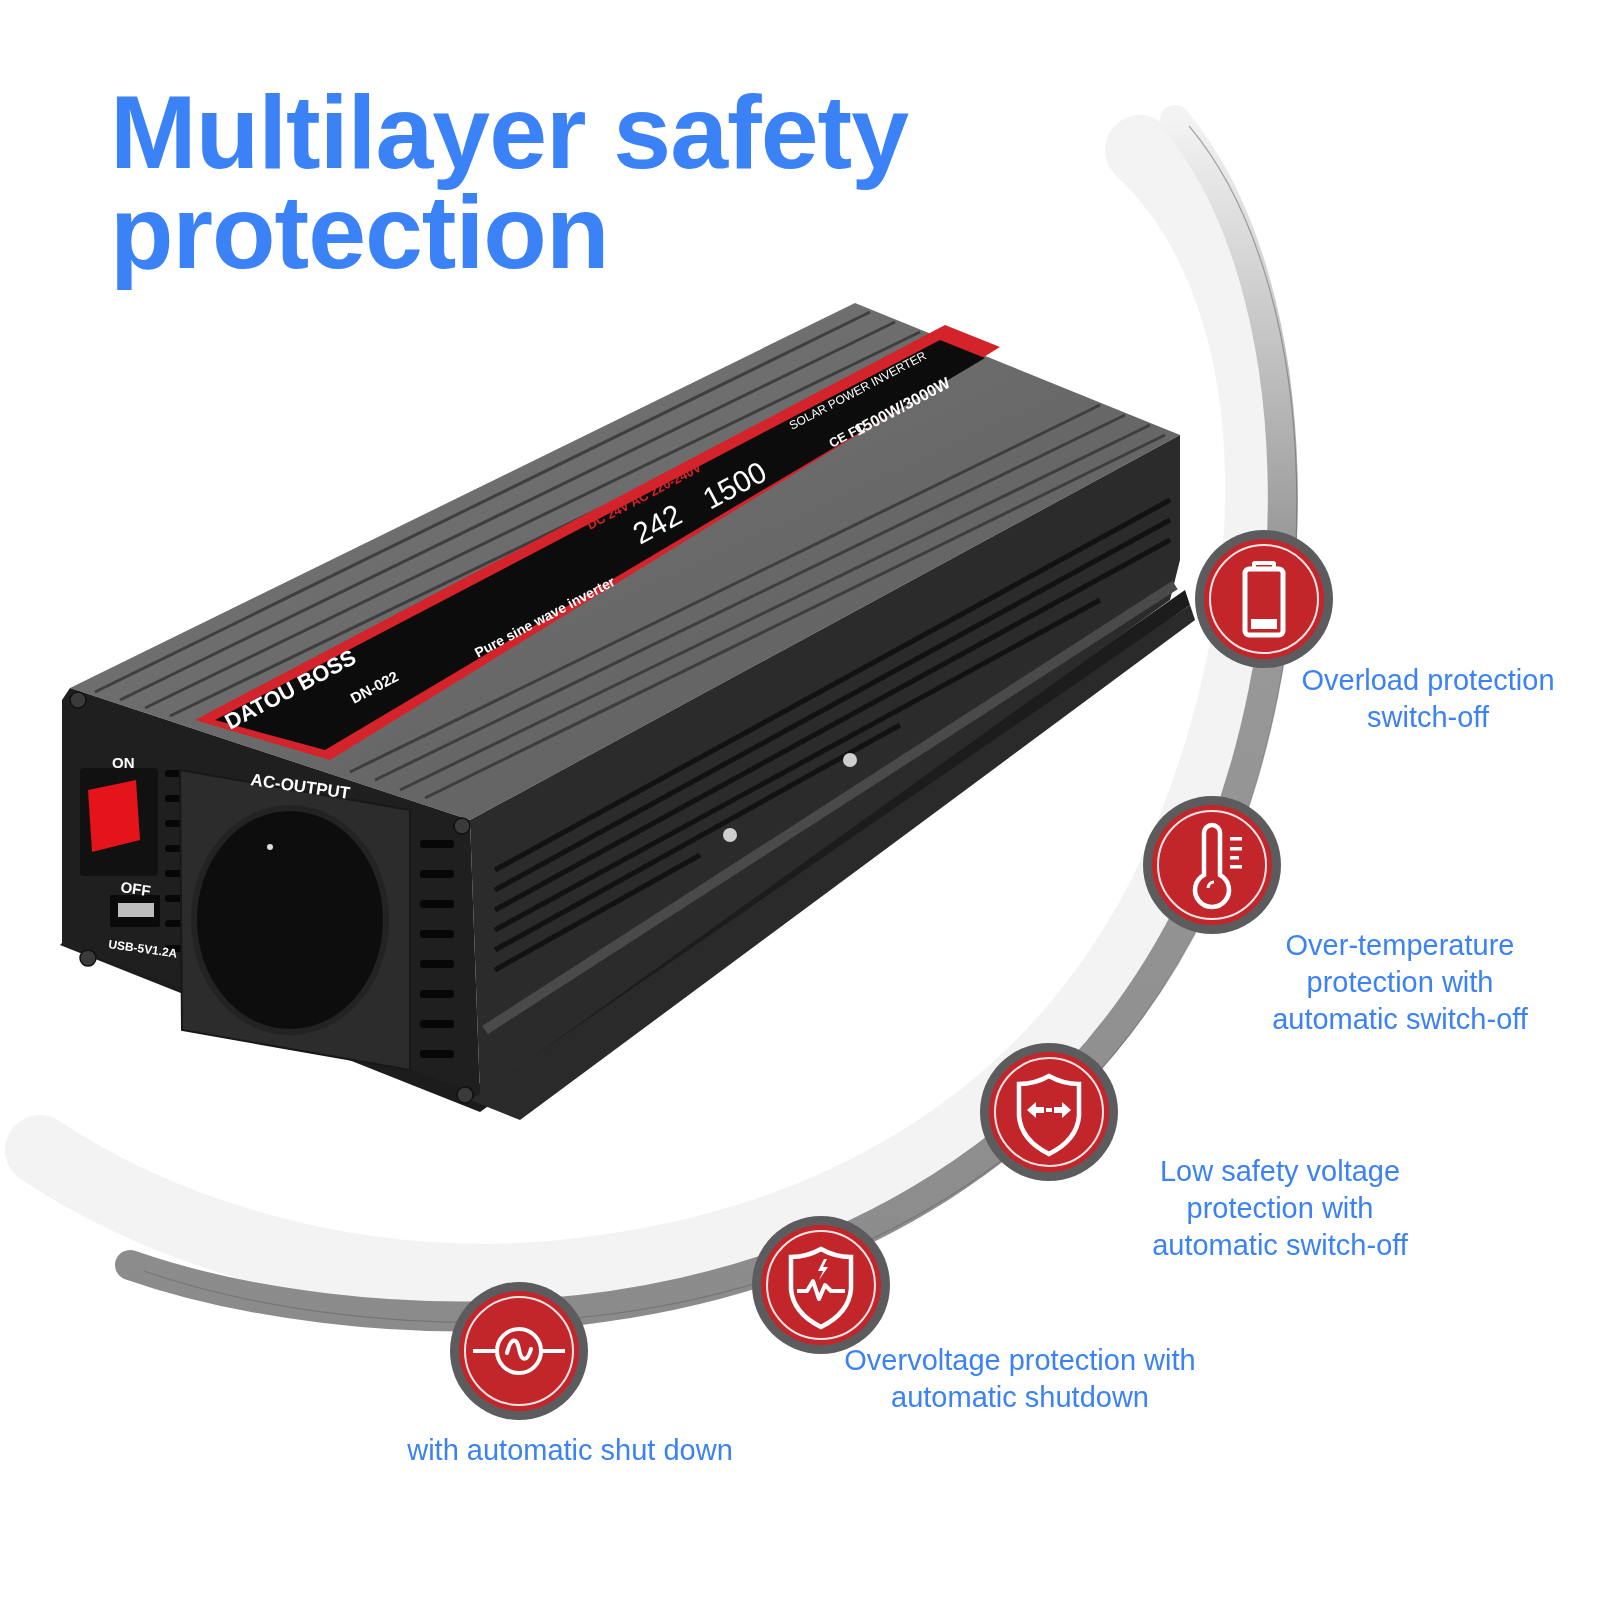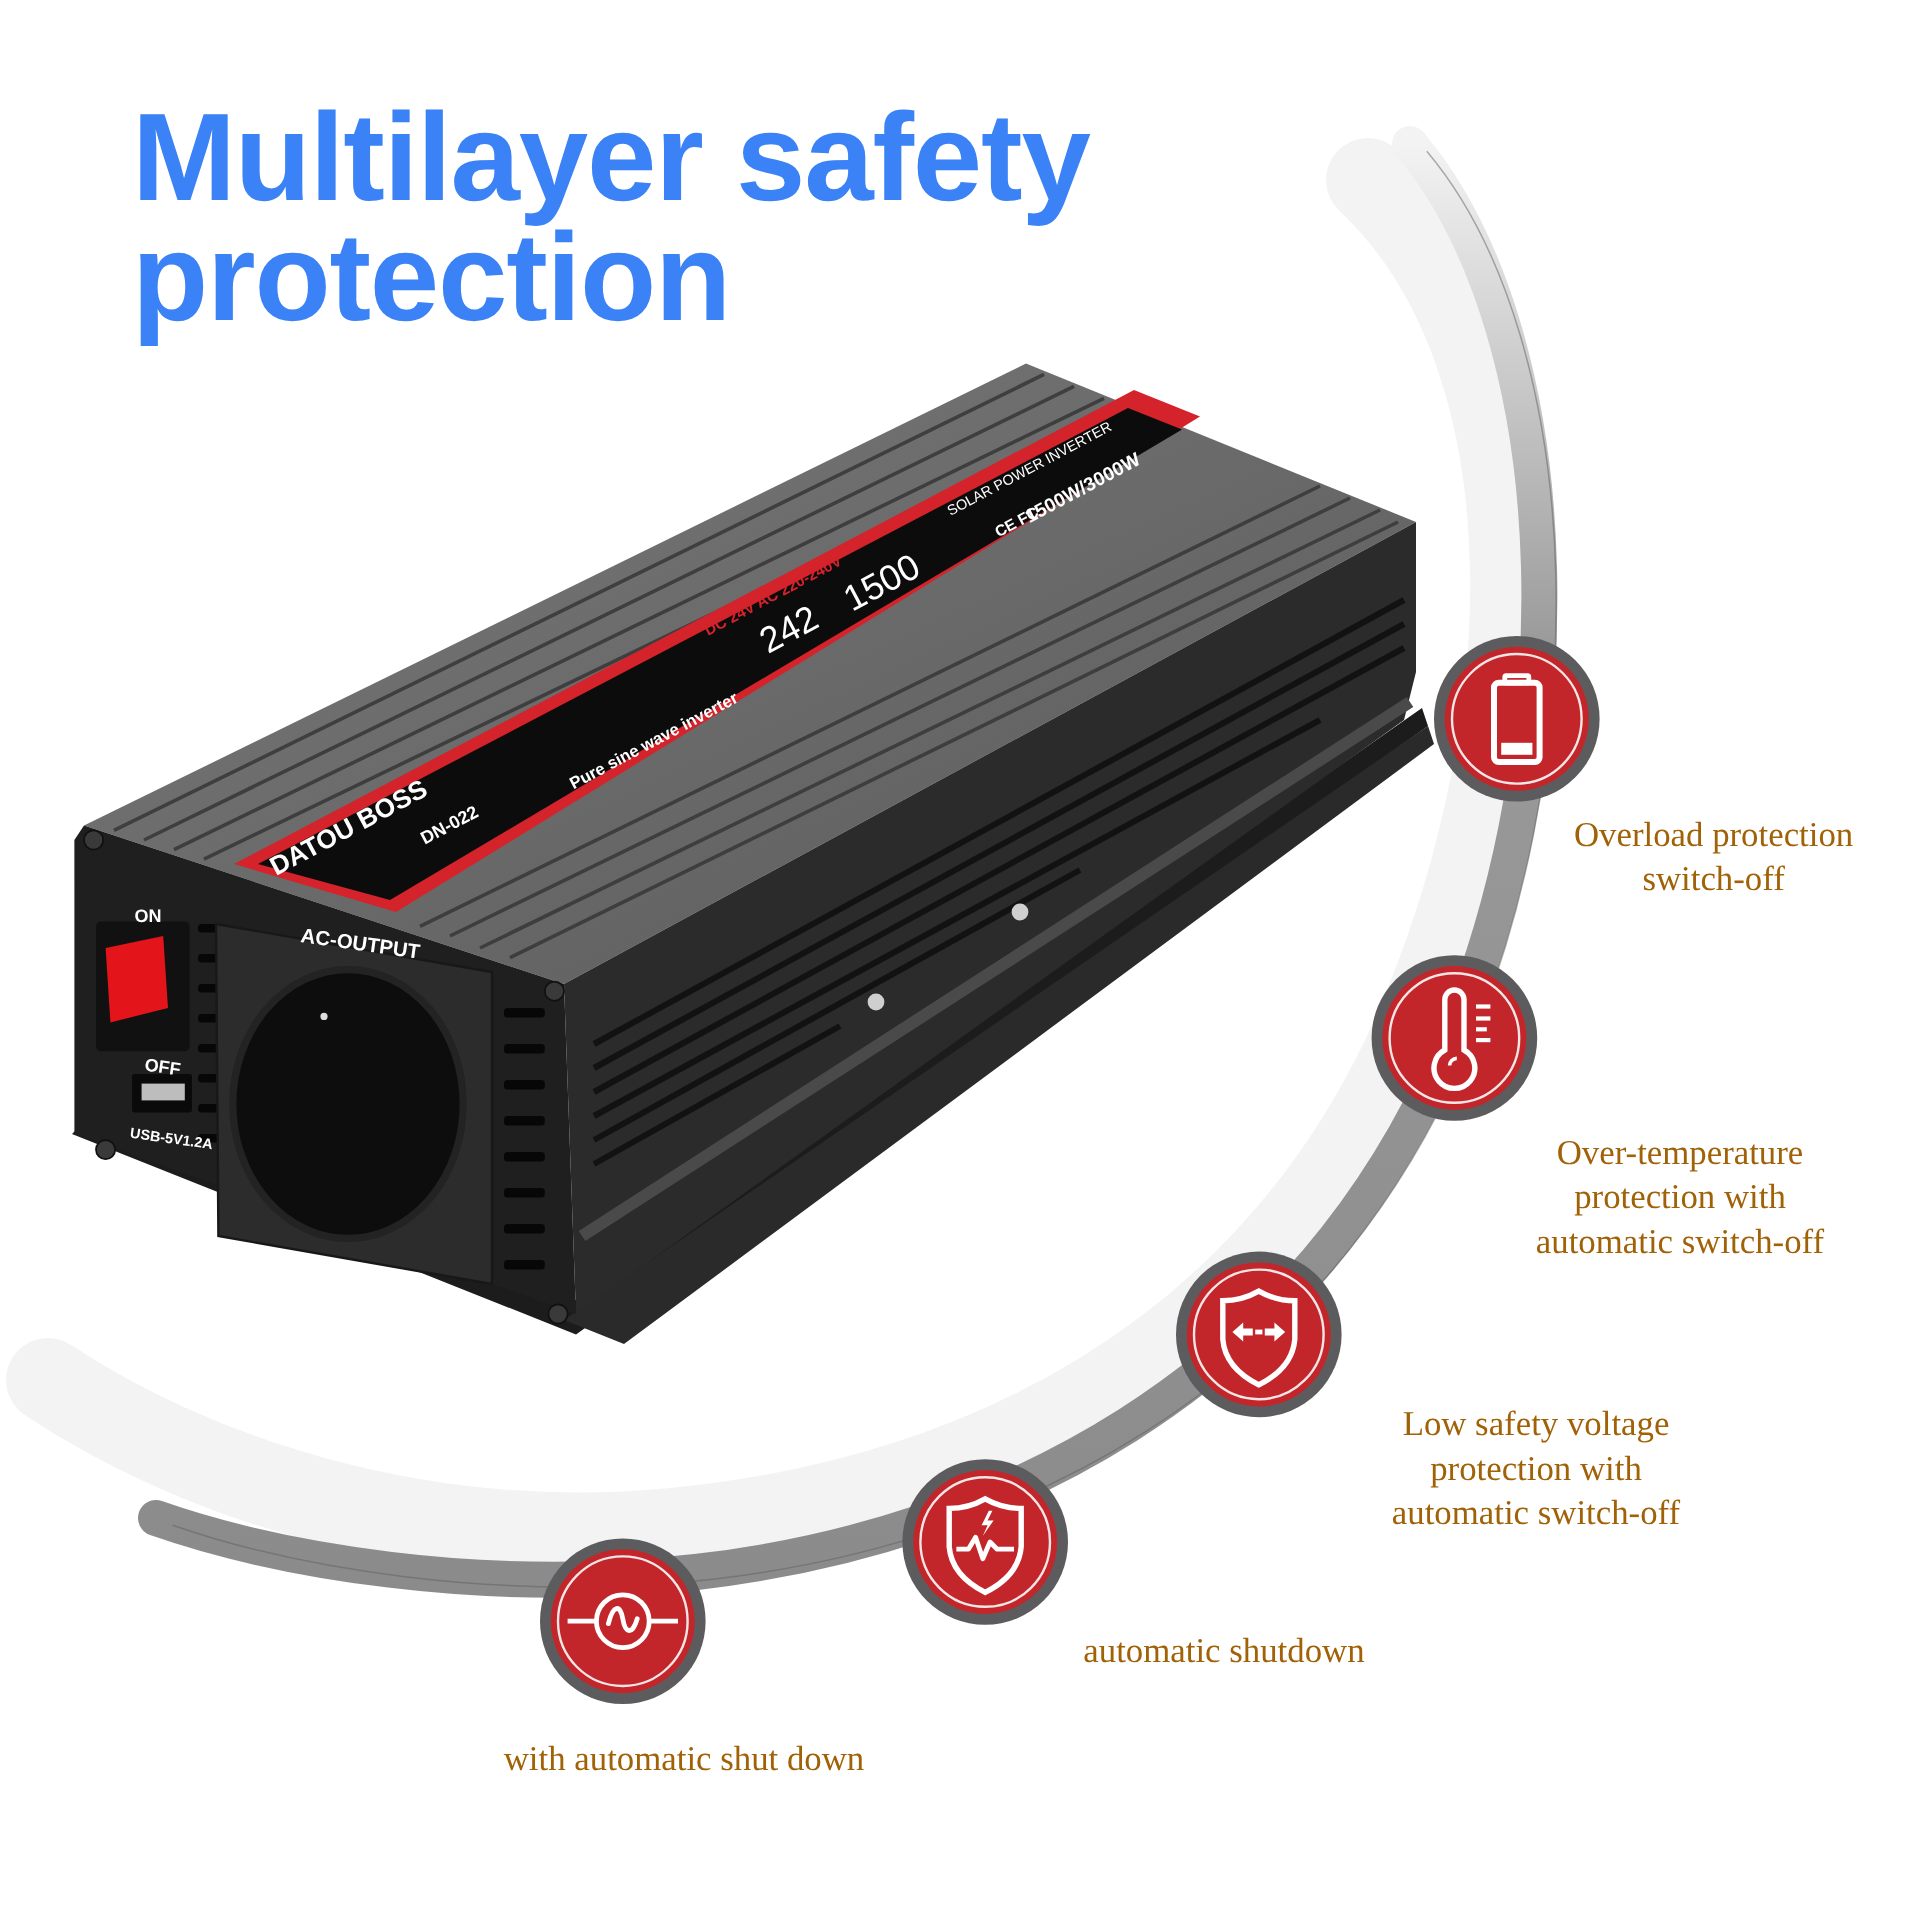--- a/index.html
+++ b/index.html
@@ -19,22 +19,22 @@
     .badge .inner {
       position: absolute; left: 9px; top: 9px; width: 120px; height: 120px; border-radius: 50%;
       background: #c3262a; box-sizing: border-box;
     }
     .badge .ring {
       position: absolute; left: 5px; top: 5px; width: 110px; height: 110px; border-radius: 50%;
       border: 2px solid #f4e6e6; box-sizing: border-box;
     }
     .badge svg { position: absolute; left: 0; top: 0; width: 120px; height: 120px; }
     .caption {
-      position: absolute; color: #a16207; font-size: 29px; line-height: 37px;
-      text-align: center; font-family: Liberation Serif, serif; margin-top: 16px;
+      position: absolute; color: #3b82f6; font-size: 29px; line-height: 37px;
+      text-align: center; font-family: Liberation Sans, sans-serif;
     }
     .caption span { display: block; white-space: nowrap; }
   </style>
 </head>
 <body>
 
 <h1 class="title">
   <span>Multilayer safety</span>
   <span>protection</span>
 </h1>
@@ -211,20 +211,21 @@
   <div class="inner">
     <div class="ring"></div>
     <svg viewBox="0 0 120 120">
       <path d="M 60 24 Q 74 32 90 32 L 90 64 Q 88 88 60 102 Q 32 88 30 64 L 30 32 Q 46 32 60 24 Z" fill="none" stroke="#fff" stroke-width="4.5"></path>
       <polyline points="36,66 46,66 52,56 58,74 64,60 70,66 84,66" fill="none" stroke="#fff" stroke-width="4" stroke-linejoin="round"></polyline>
       <polygon points="63,34 57,46 62,46 58,55 67,42 62,42 66,34" fill="#fff"></polygon>
     </svg>
   </div>
 </div>
 <div class="caption" style="left:810px; top:1342px; width:420px;">
+  <span>Overvoltage protection with</span>
   <span>automatic shutdown</span>
 </div>
 
 <div class="badge" style="left:450px; top:1282px;">
   <div class="inner">
     <div class="ring"></div>
     <svg viewBox="0 0 120 120">
       <circle cx="60" cy="60" r="22" fill="none" stroke="#fff" stroke-width="4"></circle>
       <line x1="14" y1="60" x2="38" y2="60" stroke="#fff" stroke-width="4"></line>
       <line x1="82" y1="60" x2="106" y2="60" stroke="#fff" stroke-width="4"></line>

